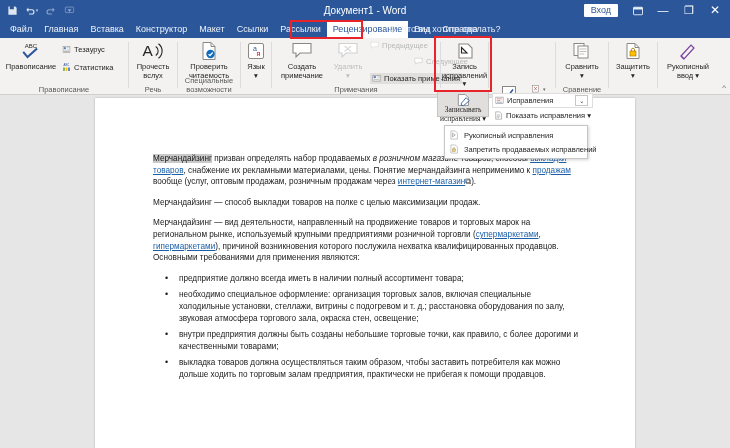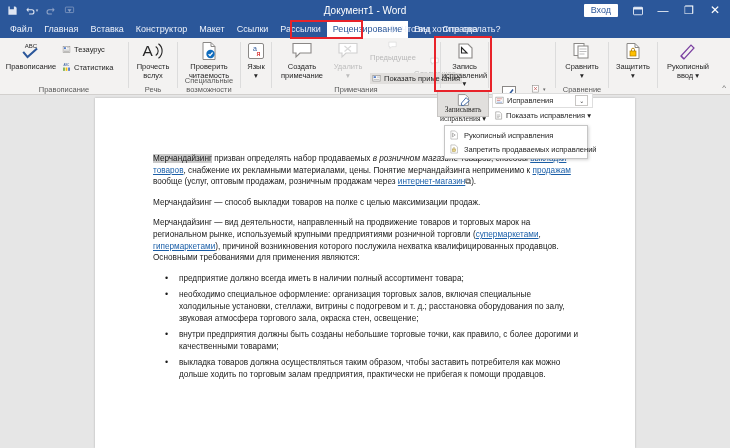--- a/index.html
+++ b/index.html
@@ -71,21 +71,21 @@
 
   .bigbtn {
     position:absolute; width:100%; text-align:center; top:3px;
     font-size:7.5px; color:#262626; line-height:8.5px;
   }
   .bigbtn .ic { height:20px; display:flex; align-items:center; justify-content:center; margin-bottom:2px; }
   .smallrow {
     position:absolute; display:flex; align-items:center; gap:3px;
     font-size:7.5px; color:#262626; white-space:nowrap;
   }
-  .smallrow.dim { color:#b9b9b9;flex-direction:column; }
+  .smallrow.dim { color:#b9b9b9; }
   .smallrow .sic { width:9px; height:9px; display:flex; align-items:center; justify-content:center; }
 
   .icon-svg { display:block; }
 
   
   .redbox { position:absolute; border:2px solid #e8232a; pointer-events:none; }
 
   
   .dropdown {
     position:absolute; background:#ffffff; border:1px solid #c6c6c6;

